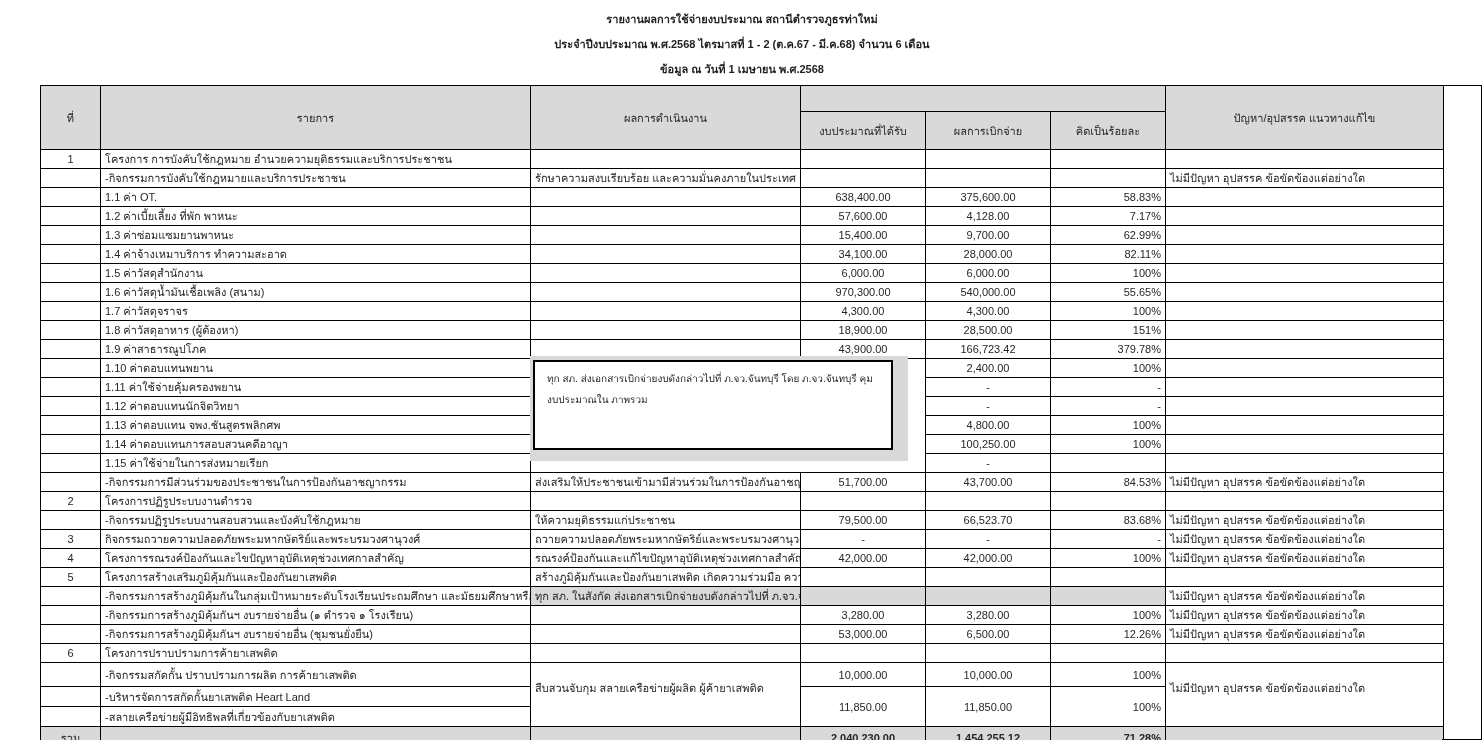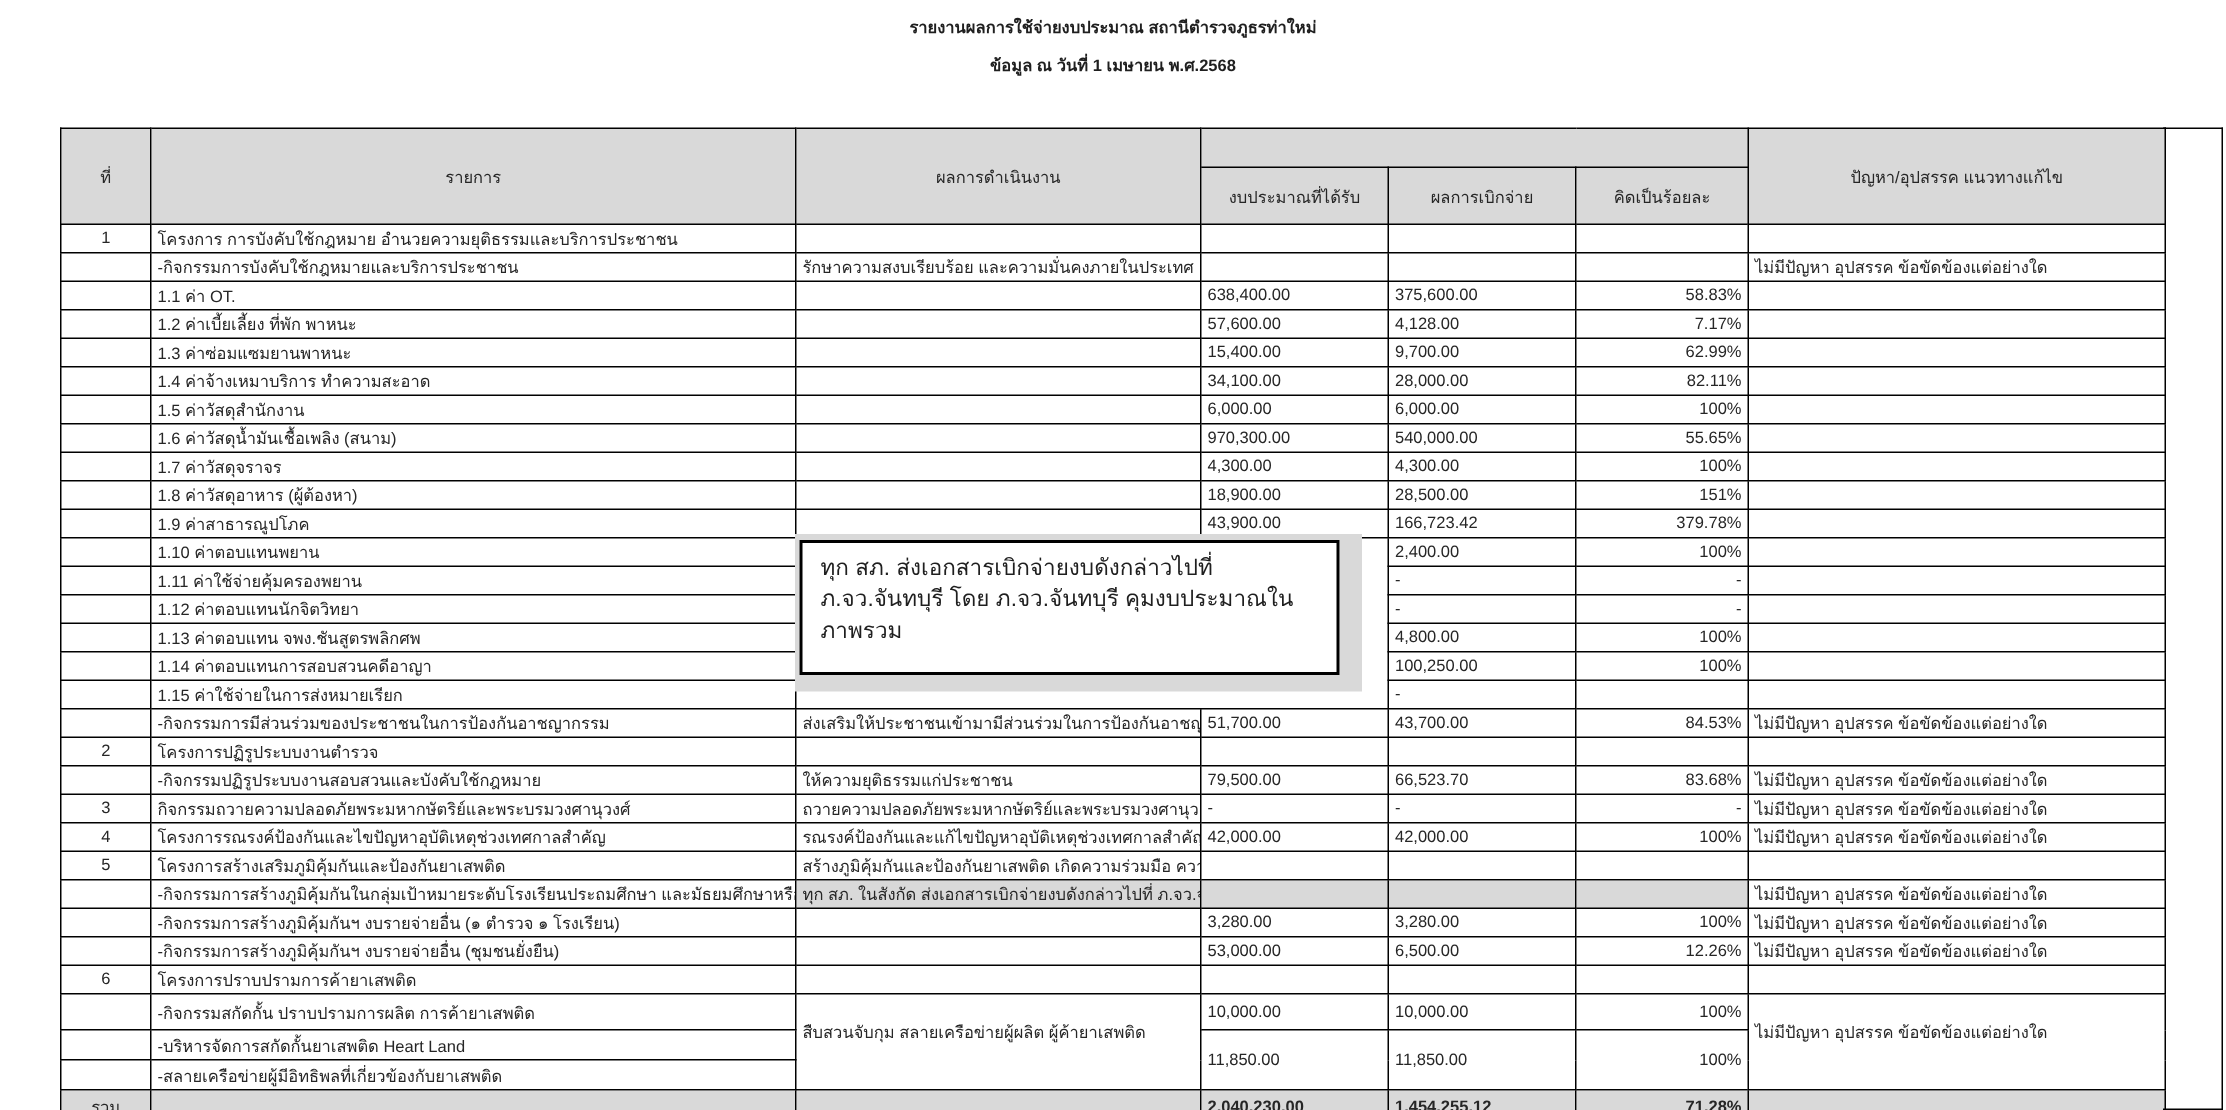--- a/index.html
+++ b/index.html
@@ -13,41 +13,42 @@
   table{border-collapse:collapse;table-layout:fixed;width:1403px;}
   td,th{border:1px solid #000;font-size:11px;padding:0 4px;color:#262626;
     overflow:hidden;white-space:nowrap;box-sizing:border-box;vertical-align:middle;}
   th{background:#d9d9d9;font-weight:normal;text-align:center;}
   tr.r{height:18.4px;}
   tr.tall{height:24px;}
   tr.tall2{height:20px;}
   tr.hdr-top{height:26px;}
   tr.hdr-lbl{height:38px;}
   td.c-no{text-align:center;}
-  td.num{text-align:left;}
+  td.num{text-align:center;}
   td.c-pct{text-align:right;}
   td.mz{background:#ffffff;}
   td.gray{background:#d9d9d9;}
   td.top-align{vertical-align:top;padding-top:16px;}
   tr.total-row{height:22px;}
   tr.total-row td{background:#d9d9d9;font-weight:bold;}
   tr.total-row td.c-no{text-align:center;font-weight:normal;}
   .overlay{position:absolute;left:490px;top:271px;width:378px;height:105px;background:#d9d9d9;}
   .overlay .note-box{position:absolute;left:3px;top:4px;width:360px;height:90px;background:#fff;
-    border:2px solid #000;padding:6px 10px 0 12px;font-size:15px;line-height:21px;
+    border:2px solid #000;padding:6px 10px 0 12px;font-size:10px;line-height:21px;
     white-space:normal;box-sizing:border-box;}
   .vline-right{position:absolute;left:1441px;top:0;width:1px;height:655px;background:#000;}
   .hline-top{position:absolute;left:1402px;top:0;width:40px;height:1px;background:#000;}
   .hline-bot{position:absolute;left:1402px;top:654px;width:40px;height:1px;background:#000;}
 </style>
 </head>
 <body>
 
 <div class="title-block">
   <div>รายงานผลการใช้จ่ายงบประมาณ สถานีตำรวจภูธรท่าใหม่</div>
+  <div>ประจำปีงบประมาณ พ.ศ.2568 ไตรมาสที่ 1 - 2 (ต.ค.67 - มี.ค.68) จำนวน 6 เดือน</div>
   <div>ข้อมูล ณ วันที่ 1 เมษายน พ.ศ.2568</div>
 </div>
 
 <div class="table-wrap">
 <table>
   <colgroup>
     <col style="width:60px">
         <col style="width:430px">
         <col style="width:270px">
     <col style="width:125px">

